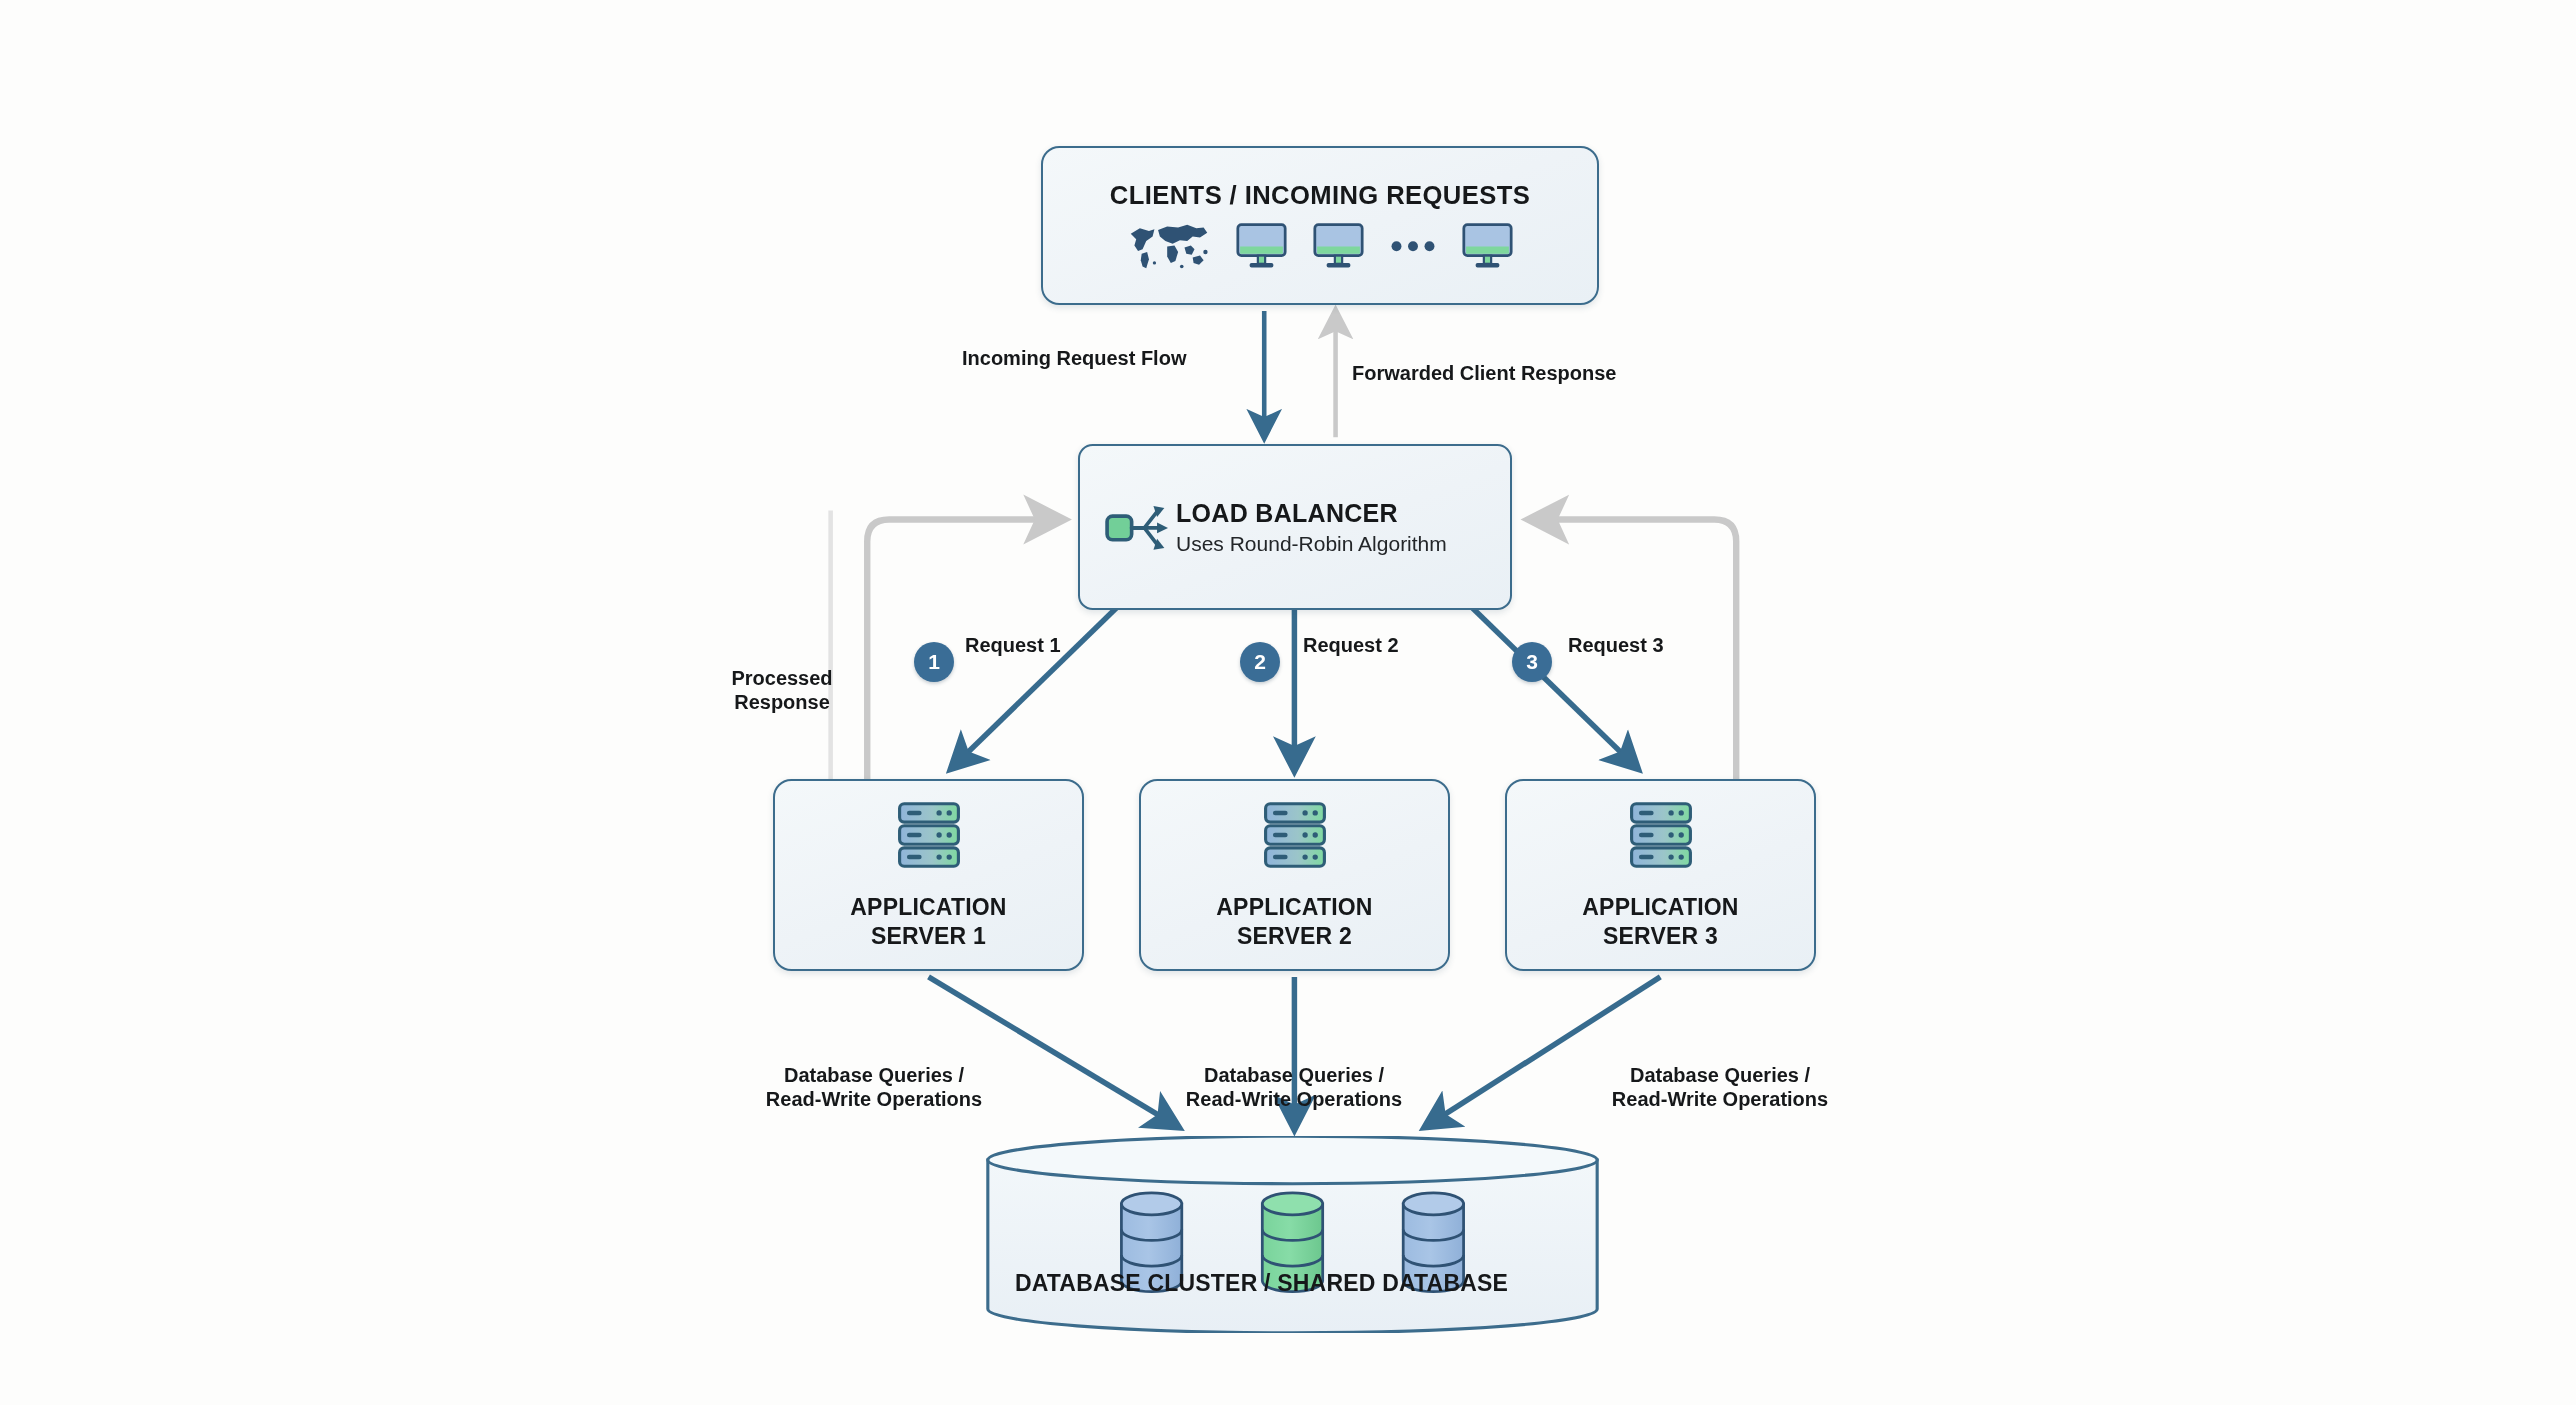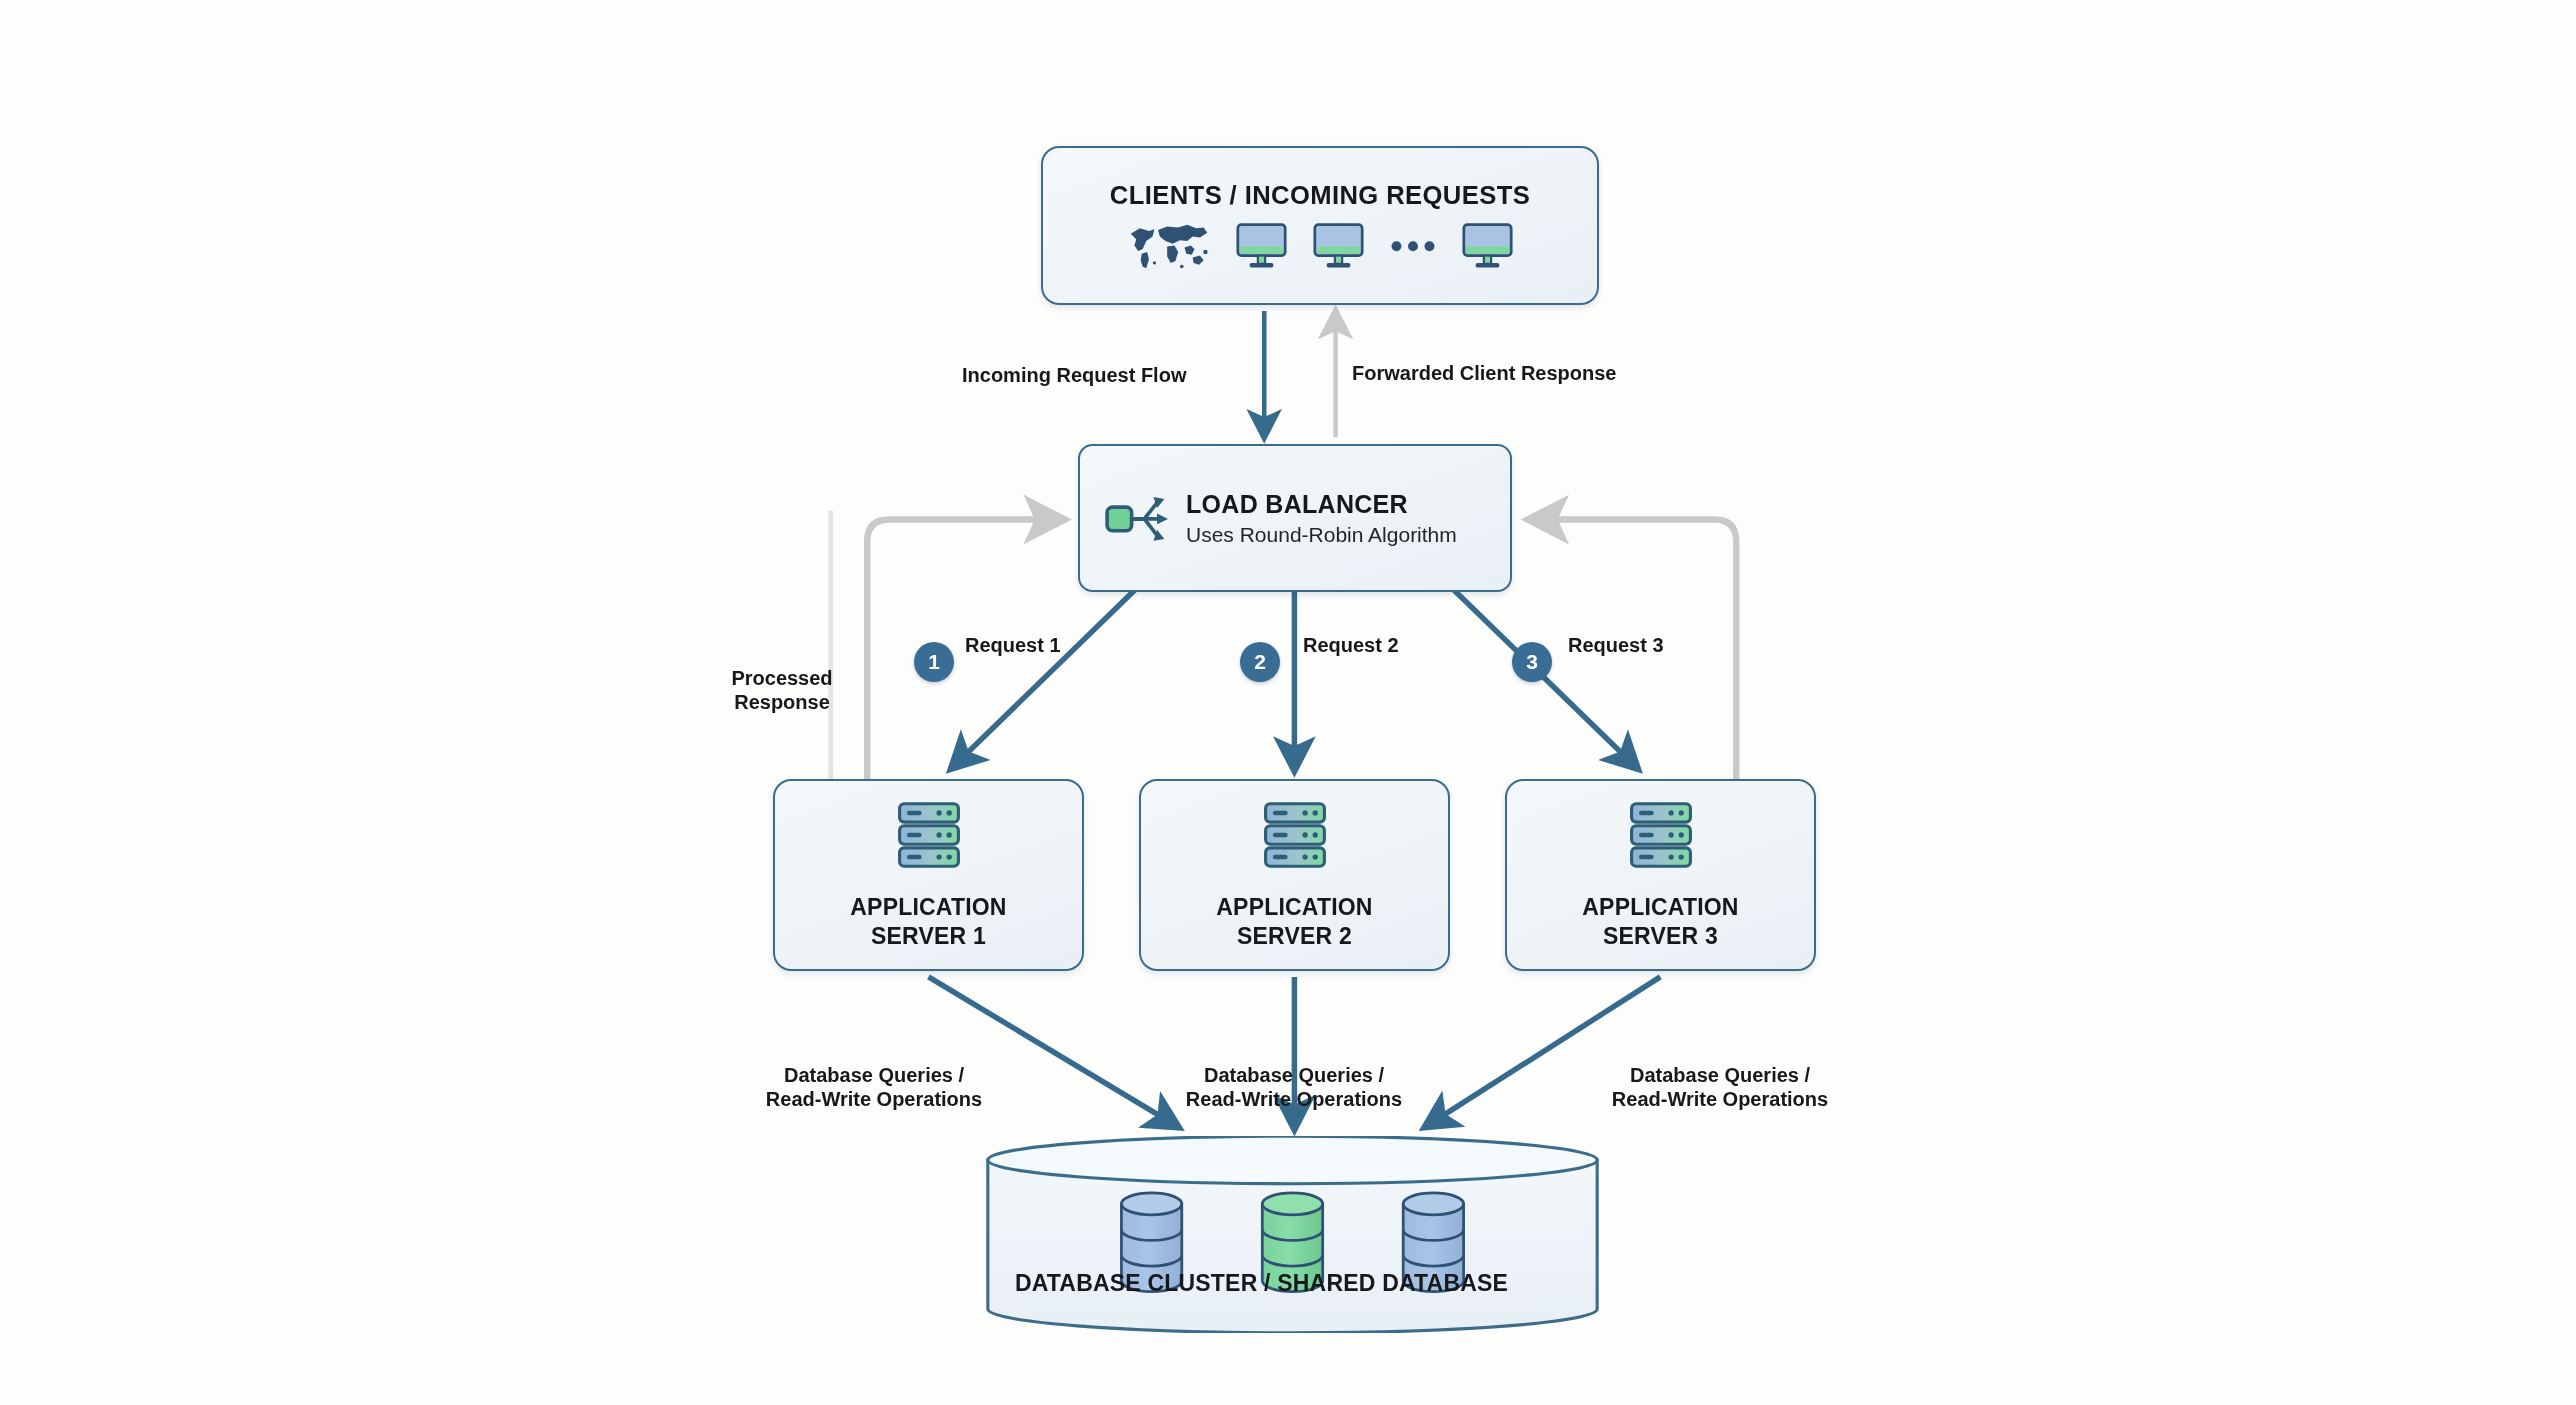--- a/index.html
+++ b/index.html
@@ -27,22 +27,22 @@
   
   #clients{left:1041px;top:146px;width:558px;height:159px;border-radius:18.3px;}
   .clients-title{
     font-size:25.6px;font-weight:bold;color:#16181a;letter-spacing:0.4px;
     margin-top:1.8px;
   }
   .clients-row{display:flex;align-items:center;gap:24px;margin-top:11px;}
 
   
   #loadbalancer{
-    left:1078px;top:444px;width:434px;height:148px;border-radius:14.6px;
-    flex-direction:row;justify-content:flex-start;padding-left:24px;gap:14px;
+    left:1078px;top:444px;width:434px;height:166px;border-radius:14.6px;
+    flex-direction:row;justify-content:flex-start;padding-left:24px;gap:4px;
   }
   .lb-texts{display:flex;flex-direction:column;align-items:flex-start;justify-content:center;}
   .lb-title{font-size:25px;font-weight:bold;color:#16181a;letter-spacing:0.3px;line-height:1.12;}
   .lb-sub{font-size:21px;color:#232629;margin-top:4.6px;line-height:1.1;}
 
   
   .appserver{width:311px;height:192px;top:779px;border-radius:18.3px;}
   #server1{left:773px;}
   #server2{left:1139px;}
   #server3{left:1505px;}
@@ -296,21 +296,21 @@
       <g transform="translate(456,62)">
         <path d="M0 12 L0 96 A 33 12 0 0 0 66 96 L66 12 Z" fill="url(#cylSideBlue)" stroke="#2f5274" stroke-width="3"></path>
         <path d="M0 40 A 33 12 0 0 0 66 40" fill="none" stroke="#2f5274" stroke-width="3"></path>
         <path d="M0 68 A 33 12 0 0 0 66 68" fill="none" stroke="#2f5274" stroke-width="3"></path>
         <ellipse cx="33" cy="12" rx="33" ry="12" fill="#b2cbe9" stroke="#2f5274" stroke-width="3"></ellipse>
       </g>
     </svg>
     <div class="db-text">DATABASE CLUSTER / SHARED DATABASE</div>
   </div>
 
-  <div class="elabel" style="left:962px;top:363px;text-align:center;">Incoming Request Flow</div>
+  <div class="elabel" style="left:962px;top:346px;text-align:center;">Incoming Request Flow</div>
   <div class="elabel" style="left:1352px;top:361px;">Forwarded Client Response</div>
 
   <div class="elabel center" style="left:782px;top:620px;">Processed
 Response</div>
 
   <div class="badge" style="left:914px;top:642px;">1</div>
   <div class="elabel" style="left:965px;top:633px;">Request 1</div>
 
   <div class="badge" style="left:1240px;top:642px;">2</div>
   <div class="elabel" style="left:1303px;top:633px;">Request 2</div>

